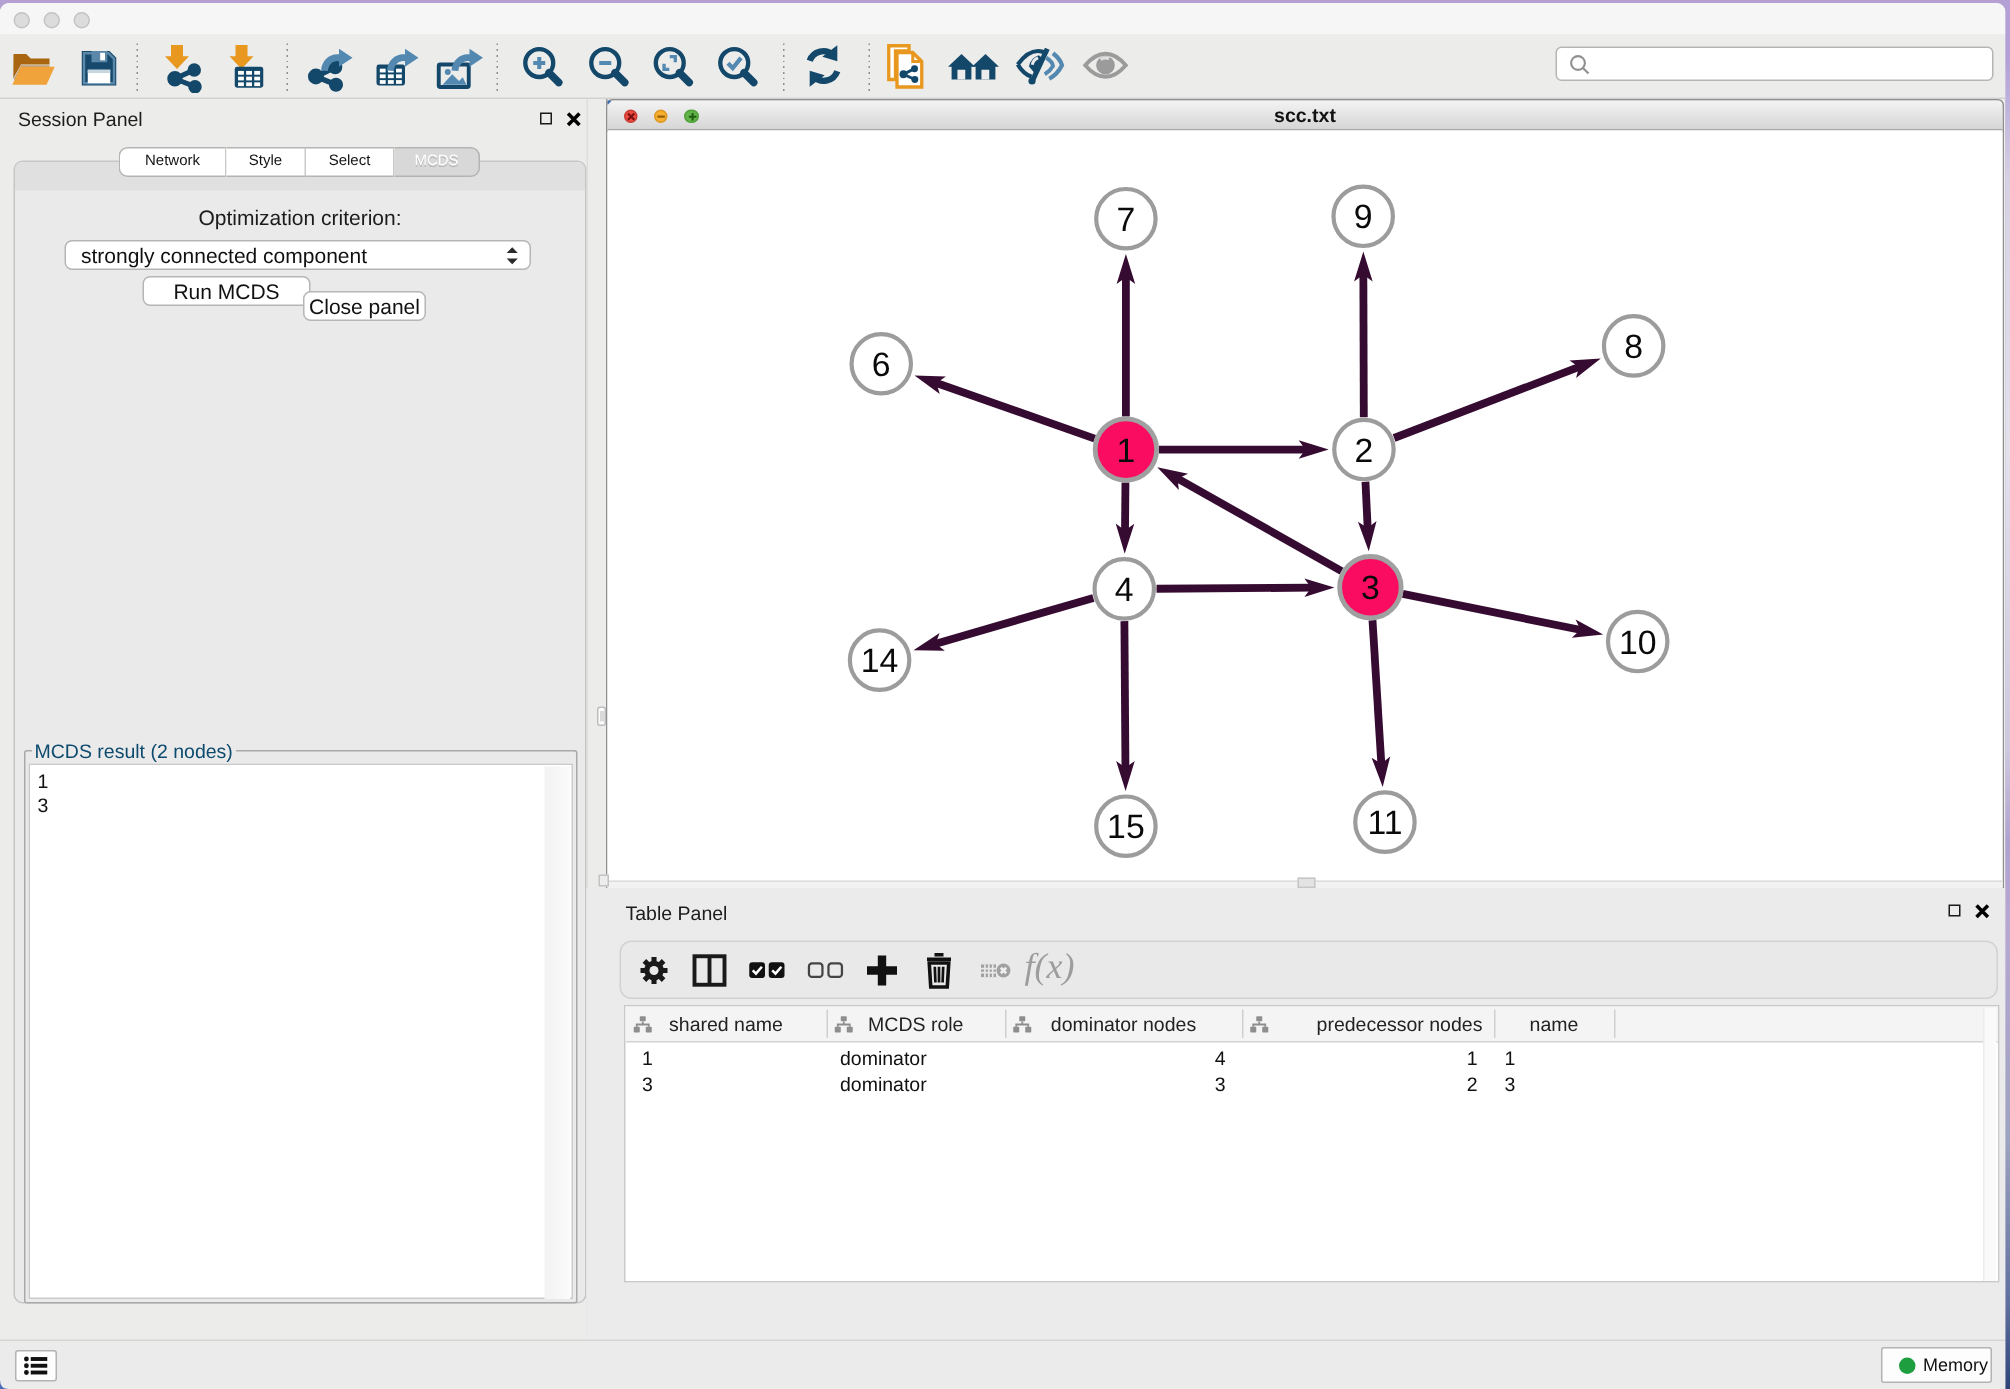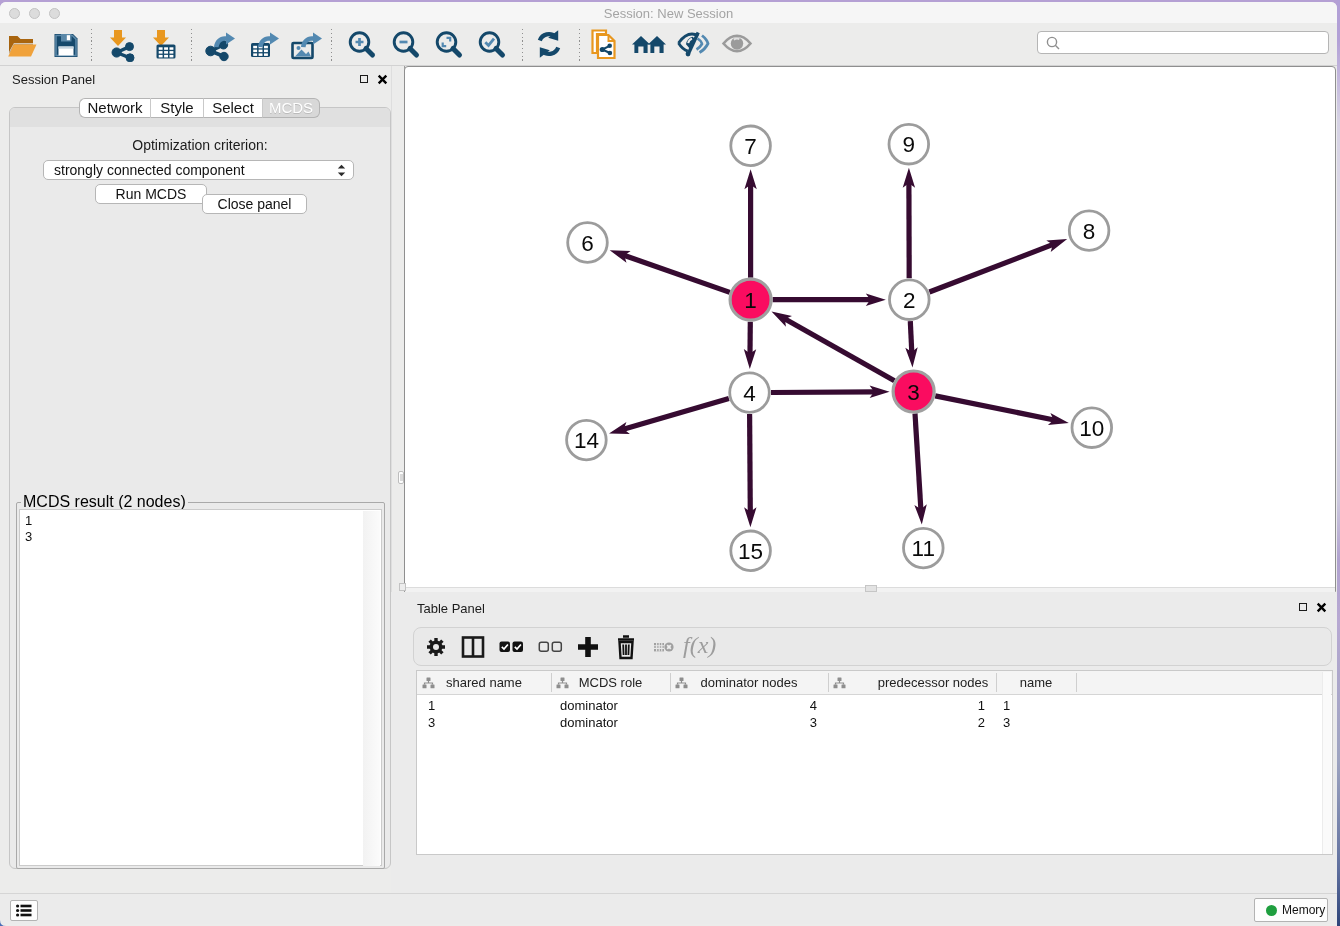--- a/index.html
+++ b/index.html
@@ -7,21 +7,21 @@
 #win{position:absolute;left:0;top:2px;width:1337px;height:924px;background:#ececeb;border-radius:6px 6px 0 0}
 #titlebar{position:absolute;left:0;top:2px;width:1337px;height:21px;background:#f6f6f6;border-radius:6px 6px 0 0}
 .tl{position:absolute;top:6px;width:11px;height:11px;border-radius:50%;background:#dcdcdc;border:1px solid #c3c3c3}
 #apptitle{position:absolute;top:4px;left:0;width:1337px;text-align:center;font-size:13px;color:#a4a4a4}
 #toolbar{position:absolute;left:0;top:23px;width:1337px;height:43px;background:#ececeb;border-bottom:1px solid #d2d2d2}
 .sep{position:absolute;top:6px;height:34px;width:1px;background-image:repeating-linear-gradient(#909090 0 1.2px,transparent 1.2px 3.8px)}
 .ticon{position:absolute;top:3px}
 #search{position:absolute;left:1037px;top:31px;width:292px;height:23px;background:#fff;border:1px solid #b5b5b5;border-radius:4px}
 #cp-head{position:absolute;left:0;top:66px;width:391px;height:32px}
 .pt{font-size:13px;color:#1c1c1c}
-.seg{position:absolute;display:flex;font-size:15px}
+.seg{position:absolute;display:flex;font-size:10px}
 .seg span{display:block;border-top:1px solid #b4b4b4;border-bottom:1px solid #b4b4b4;border-right:1px solid #c9c9c9;background:#fff;color:#151515;text-align:center;line-height:18px}
 .seg span:first-child{border-left:1px solid #b4b4b4;border-radius:6px 0 0 6px}
 .seg span:last-child{border-radius:0 6px 6px 0;border-right:1px solid #b4b4b4}
 .seg span.on{background:#d8d8d8;color:#fff;text-shadow:0 1px 0 #bbb}
 #cp-body{position:absolute;left:9px;top:107px;width:382px;height:762px;border:1px solid #c6c6c6;border-radius:6px;background:#eaeaea}
 #cp-band{position:absolute;left:10px;top:108px;width:380px;height:19px;background:#e0e0e0;border-radius:5px 5px 0 0}
 .btn{position:absolute;background:#fff;border:1px solid #b6b6b6;border-radius:5px;font-size:14px;color:#111;text-align:center}
 #netwin{position:absolute;left:404px;top:66px;width:932px;height:526px;border:1px solid #8f8f8f;background:#fff;border-radius:4px 4px 0 0}
 #nw-title{position:absolute;left:0;top:0;width:930px;height:20px;background:linear-gradient(#f3f3f3,#d6d6d6);border-bottom:1px solid #a9a9a9;border-radius:4px 4px 0 0}
 .tl2{position:absolute;top:5.5px;width:9.5px;height:9.5px;border-radius:50%}
@@ -36,21 +36,20 @@
 .td{position:absolute;font-size:13px;color:#111;height:16px;line-height:16px}
 #statusbar{position:absolute;left:0;top:893px;width:1337px;height:31px;background:#ebebeb;border-top:1px solid #d5d5d5}
 svg{display:block}
 svg text{font-family:"Liberation Sans",sans-serif}
 </style></head><body>
 <div id="win"></div>
 <div id="titlebar">
 <div class="tl" style="left:8.5px"></div>
 <div class="tl" style="left:28.5px"></div>
 <div class="tl" style="left:48.5px"></div>
-<div id="apptitle">Session: New Session</div>
   </div>
 <div id="toolbar">
 <div class="sep" style="left:91px"></div>
 <div class="sep" style="left:191px"></div>
 <div class="sep" style="left:331px"></div>
 <div class="sep" style="left:522px"></div>
 <div class="sep" style="left:579px"></div>
 <div class="ticon" style="left:5px;width:34px;height:36px">
       <svg width="34" height="36" viewBox="0 0 34 36">
 <path d="M4 10 L12.5 10 L15.5 13 L28 13 L28 17 L9 17 L4 26 Z" fill="#a9650f"></path>
@@ -246,33 +245,54 @@
     <span style="width:72px">Network</span>
     <span style="width:53px">Style</span>
     <span style="width:59px">Select</span>
     <span class="on" style="width:57px">MCDS</span>
   </div>
 <div class="abs pt" style="left:0;top:137px;width:400px;text-align:center;font-size:14px">Optimization criterion:</div>
 <div class="btn" style="left:43px;top:160px;width:311px;height:20px;text-align:left;line-height:18px;padding-left:10px">strongly connected component<svg width="11" height="15" viewBox="0 0 11 15" style="position:absolute;right:6px;top:2px">
       <path d="M1.8 5.6 L5.5 1.8 L9.2 5.6 Z M1.8 9.4 L5.5 13.2 L9.2 9.4 Z" fill="#2b2b2b"></path>
     </svg></div>
 <div class="btn" style="left:95px;top:184px;width:112px;height:20px;line-height:18px">Run MCDS</div>
-<div class="btn" style="left:202px;top:194px;width:105px;height:20px;line-height:18px">Close panel</div>
+<div class="btn" style="left:202px;top:194px;width:82px;height:20px;line-height:18px">Close panel</div>
 <fieldset class="abs" style="left:16px;top:493px;width:369px;height:376px;border:1px solid #a9a9a9;border-radius:2px">
-    <legend style="font-size:16px;color:#000000;margin-left:4px;padding:0 2px">MCDS result (2 nodes)</legend>
+    <legend style="font-size:13px;color:#0c4a6e;margin-left:4px;padding:0 2px">MCDS result (2 nodes)</legend>
   </fieldset>
 <div class="abs" style="left:19px;top:509px;width:363px;height:357px;background:#fff;border:1px solid #cbcbcb">
     <div style="position:absolute;left:5px;top:3px;font-size:13px;color:#111;line-height:16px">1<br>3</div>
     <div style="position:absolute;right:1px;top:1px;width:17px;height:355px;background:linear-gradient(90deg,#f2f2f2,#fbfbfb)"></div>
   </div>
 <div class="abs" style="left:391px;top:66px;width:1px;height:827px;background:#dedede"></div>
 <div class="abs" style="left:404px;top:66px;width:1px;height:526px;background:#9e9e9e"></div>
 <div class="abs" style="left:398px;top:471px;width:6px;height:13px;background:#fdfdfd;border:1px solid #bdbdbd;border-radius:2px"></div>
 <div class="abs" style="left:399.5px;top:474px;width:3px;height:7px;background:#d9d9d9"></div>
 <div id="netwin">
+    <div id="nw-title">
+<svg class="abs" style="left:0;top:0" width="3" height="3" viewBox="0 0 3 3">
+        <path d="M0 0 L3 0 L0 3 Z" fill="#3a6fb5"></path>
+      </svg>
+<div class="tl2" style="left:10.5px;background:#ed4c42;border:1px solid #ca3a32">
+        <svg width="7.5" height="7.5" viewBox="0 0 9 9" style="margin:0.5px 0 0 0.5px">
+          <path d="M2 2 L7 7 M7 2 L2 7" stroke="#7c100c" stroke-width="1.8"></path>
+        </svg>
+      </div>
+<div class="tl2" style="left:30.5px;background:#f6b02d;border:1px solid #dd9722">
+        <svg width="7.5" height="7.5" viewBox="0 0 9 9" style="margin:0.5px 0 0 0.5px">
+          <path d="M1.5 4.5 L7.5 4.5" stroke="#985c0a" stroke-width="1.8"></path>
+        </svg>
+      </div>
+<div class="tl2" style="left:51px;background:#62b44a;border:1px solid #4ea13a">
+        <svg width="7.5" height="7.5" viewBox="0 0 9 9" style="margin:0.5px 0 0 0.5px">
+          <path d="M4.5 1.5 L4.5 7.5 M1.5 4.5 L7.5 4.5" stroke="#1d5d10" stroke-width="1.6"></path>
+        </svg>
+      </div>
+<div class="abs" style="left:0;top:2px;width:930px;text-align:center;font-size:13px;color:#111;font-weight:600">scc.txt</div>
+</div>
 <div id="canvas">
       <svg width="931" height="504" style="position:absolute;left:0;top:0">
 <line x1="345.6" y1="189.7" x2="345.6" y2="96.3" stroke="#360b31" stroke-width="5.2"></line>
 <path d="M345.6,81.3 L351.8,101.3 L345.6,96.8 L339.4,101.3 Z" fill="#360b31"></path>
 <line x1="324.8" y1="204.4" x2="218.8" y2="167.2" stroke="#360b31" stroke-width="5.2"></line>
 <path d="M204.7,162.3 L225.6,163.0 L219.3,167.4 L221.5,174.7 Z" fill="#360b31"></path>
 <line x1="367.6" y1="211.7" x2="465.8" y2="211.7" stroke="#360b31" stroke-width="5.2"></line>
 <path d="M480.8,211.7 L460.8,217.9 L465.3,211.7 L460.8,205.5 Z" fill="#360b31"></path>
 <line x1="345.3" y1="233.7" x2="345.0" y2="266.1" stroke="#360b31" stroke-width="5.2"></line>
 <path d="M344.8,281.1 L338.8,261.0 L345.0,265.6 L351.2,261.2 Z" fill="#360b31"></path>

